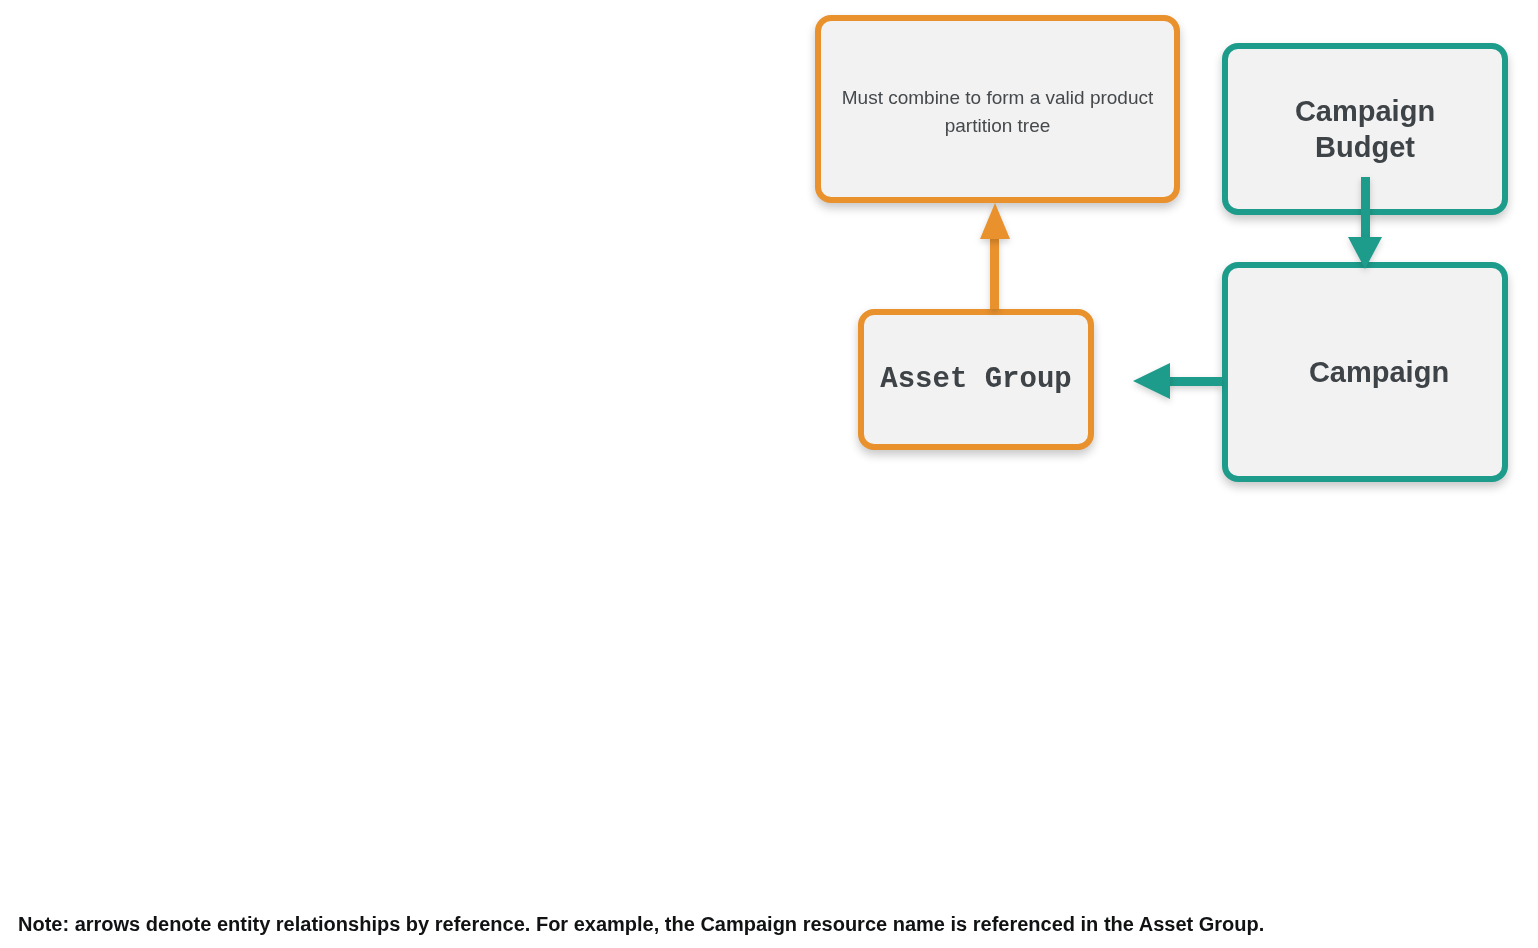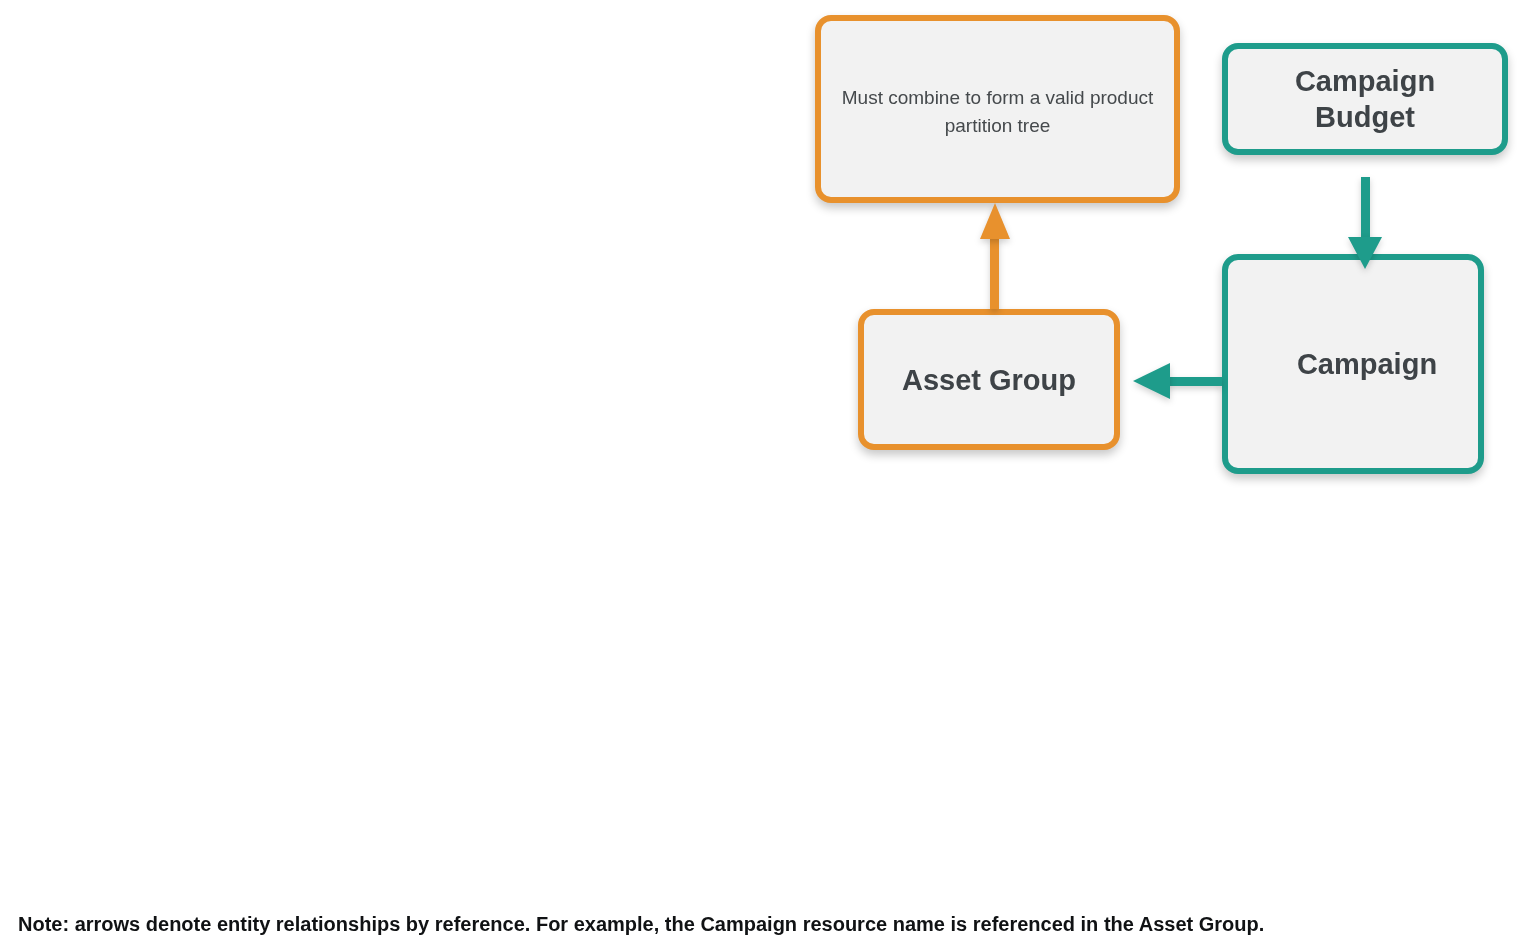--- a/index.html
+++ b/index.html
@@ -40,27 +40,27 @@
     font-size: 19px;
     line-height: 28px;
     color: var(--subtitle-text, #45494C);
     margin-top: 6px;
   }
 
   #node-aglgf           { left: 815px;  top: 15px;  width: 365px; height: 188px; }
   #node-aglgf .node-title    { max-width: 330px; }
   #node-aglgf .node-subtitle { max-width: 318px; }
 
-  #node-campaign-budget { left: 1222px; top: 43px;  width: 286px; height: 112px; justify-content: center; }
+  #node-campaign-budget { left: 1222px; top: 43px;  width: 286px; height: 172px; justify-content: center; }
   #node-campaign-budget .node-title { max-width: 200px; }
 
-  #node-campaign        { left: 1222px; top: 254px; width: 262px; height: 220px; padding-left: 28px; }
+  #node-campaign        { left: 1222px; top: 262px; width: 286px; height: 220px; padding-left: 28px; }
   #node-campaign .node-subtitle { max-width: 212px; }
 
-  #node-asset-group     { left: 858px;  top: 309px; width: 262px; height: 141px; }
+  #node-asset-group     { left: 858px;  top: 309px; width: 236px; height: 141px; font-family: Liberation Mono, monospace; }
 
   
   .arrow-line {
     position: absolute;
     filter: drop-shadow(0 3px 3px rgba(0,0,0,0.18));
   }
   .arrow-head {
     position: absolute;
     width: 0; height: 0;
     filter: drop-shadow(0 3px 3px rgba(0,0,0,0.18));

